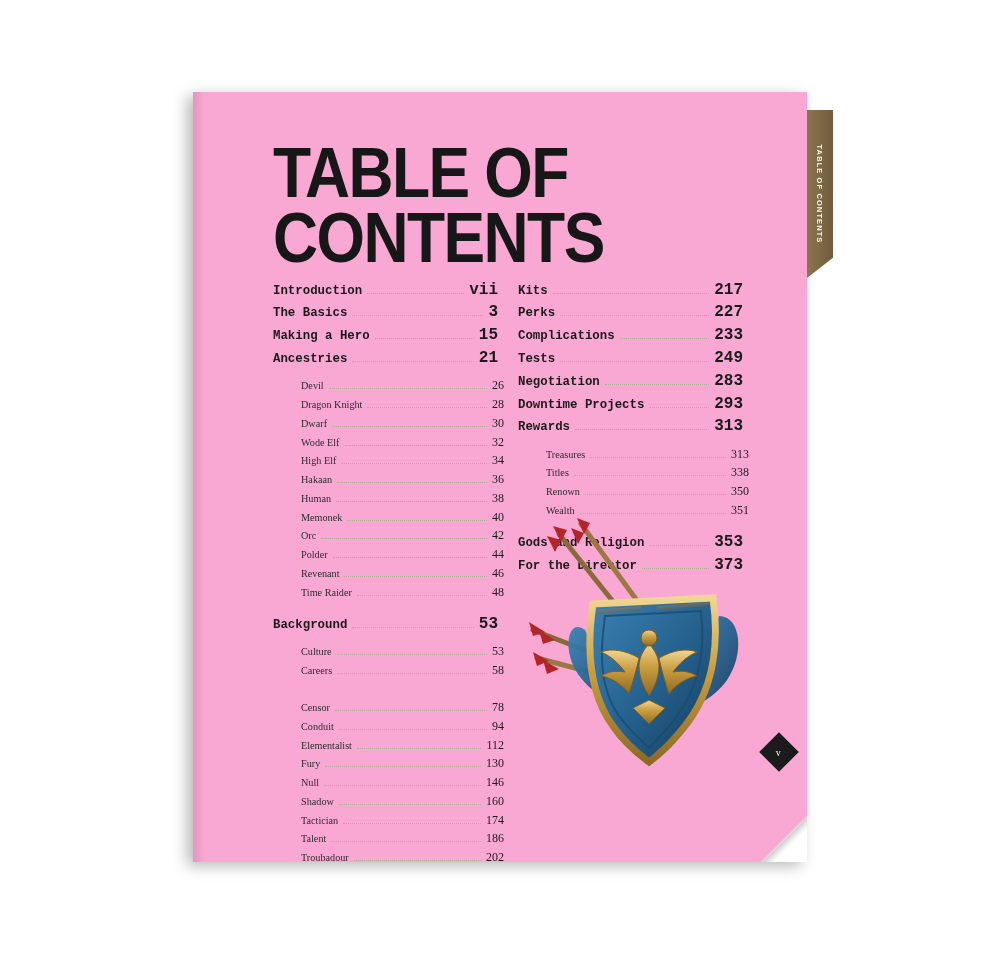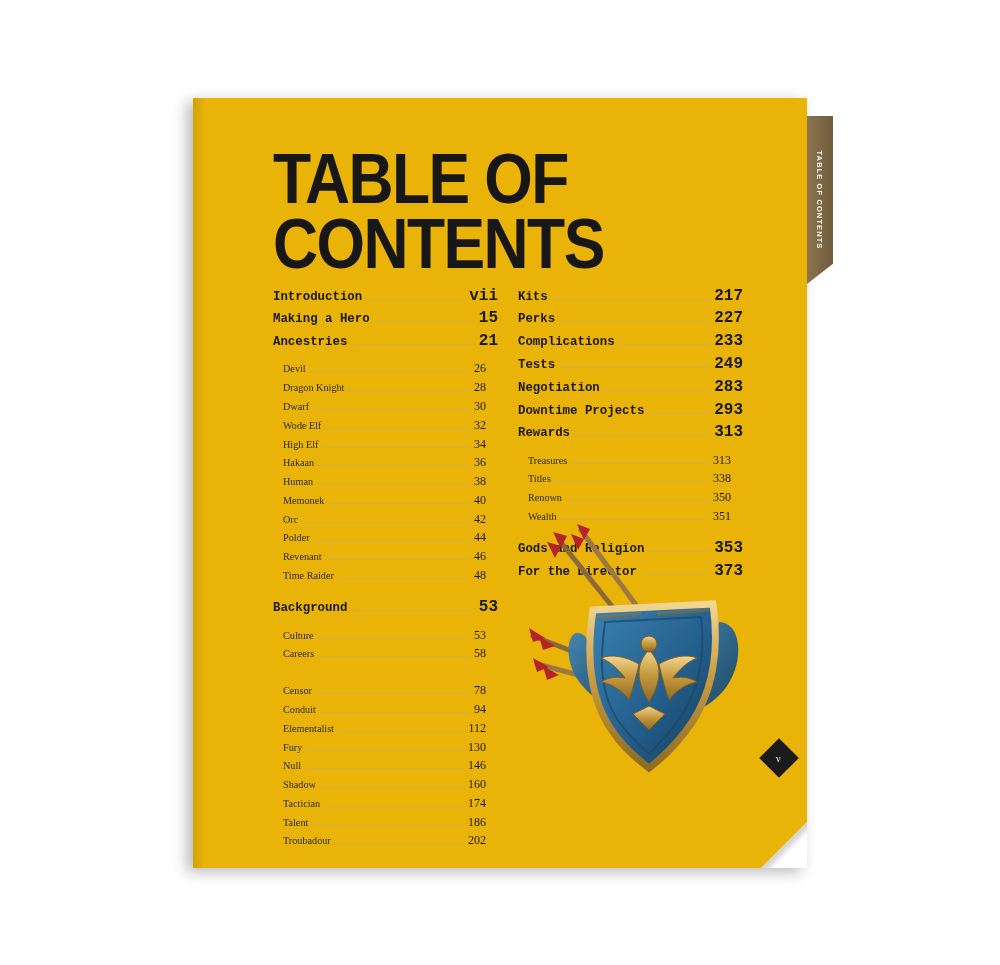--- a/index.html
+++ b/index.html
@@ -16,24 +16,24 @@
     position: relative;
     width: 1000px;
     height: 965px;
     background: #ffffff;
   }
 
   
   .book {
     position: absolute;
     left: 193px;
-    top: 98px;
+    top: 92px;
     width: 614px;
     height: 770px;
-    background: #eab308;
+    background: #f9a8d4;
     box-shadow: -6px 4px 14px rgba(0,0,0,0.28);
   }
   .book::before {
     
     content: "";
     position: absolute;
     left: 0; top: 0; bottom: 0;
     width: 12px;
     background: linear-gradient(to right, rgba(0,0,0,0.10), rgba(0,0,0,0));
     pointer-events: none;
@@ -153,21 +153,21 @@
     color: #1a1a1a;
     padding: 2.6px 0 2.2px 0;
   }
   .lvl1 .page-no { font-weight: bold; font-size: 16px; }
 
   .lvl2 {
     font-family: "Liberation Serif", serif;
     font-size: 10.2px;
     color: #2b2b2b;
     padding: 2.1px 0 1.7px 0;
-    margin-left: 10px;
+    margin-left: 28px;
     width: calc(100% - 22px);
   }
   .lvl2 .page-no { font-size: 12px; }
 
   .label { white-space: nowrap; }
   .leader {
     flex: 1;
     border-bottom: 1px dotted #b4aa98;
     margin: 0 5px 3px 5px;
     height: 1px;
@@ -207,20 +207,25 @@
       <span>TABLE OF</span>
       <span class="l2">CONTENTS</span>
     </div>
 
     <div class="cols">
       <div class="col left" id="col-left">
           <div class="toc-entry lvl1">
             <span class="label">Introduction</span>
             <span class="leader"></span>
             <span class="page-no">vii</span>
+          </div>
+          <div class="toc-entry lvl1">
+            <span class="label">The Basics</span>
+            <span class="leader"></span>
+            <span class="page-no">3</span>
           </div>
           <div class="toc-entry lvl1">
             <span class="label">Making a Hero</span>
             <span class="leader"></span>
             <span class="page-no">15</span>
           </div>
           <div class="toc-entry lvl1">
             <span class="label">Ancestries</span>
             <span class="leader"></span>
             <span class="page-no">21</span>

